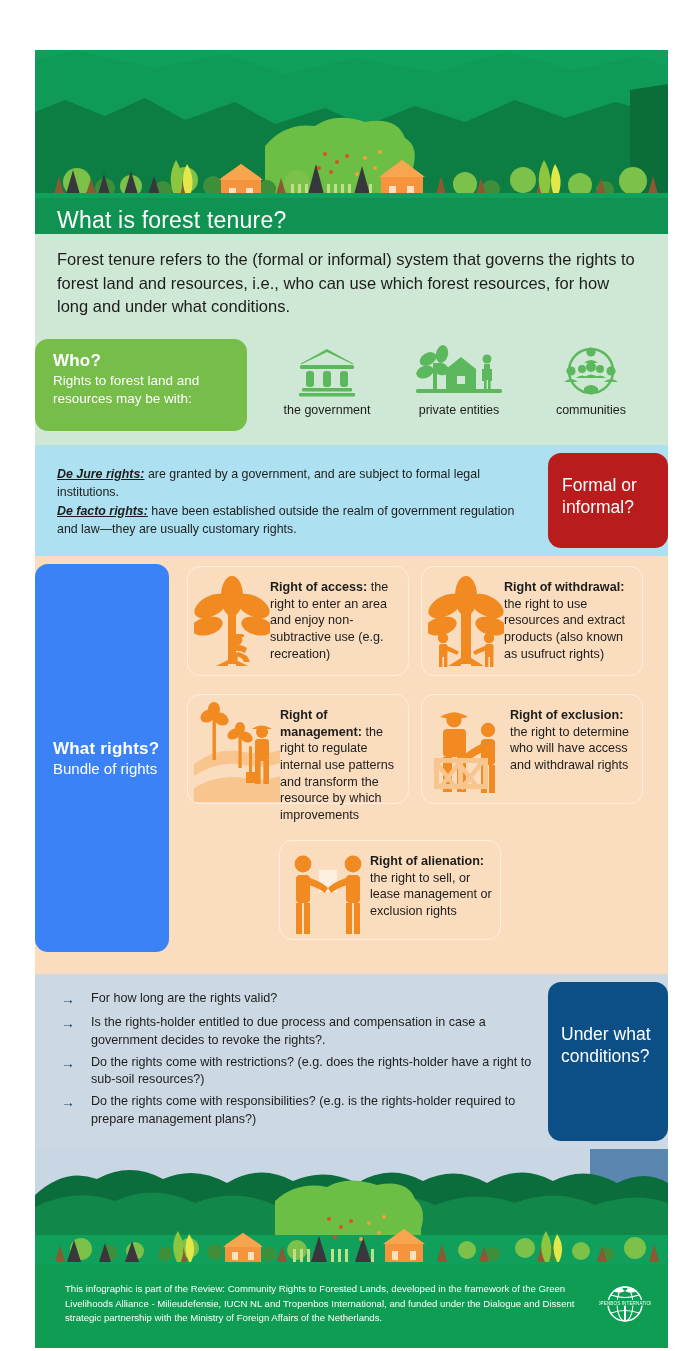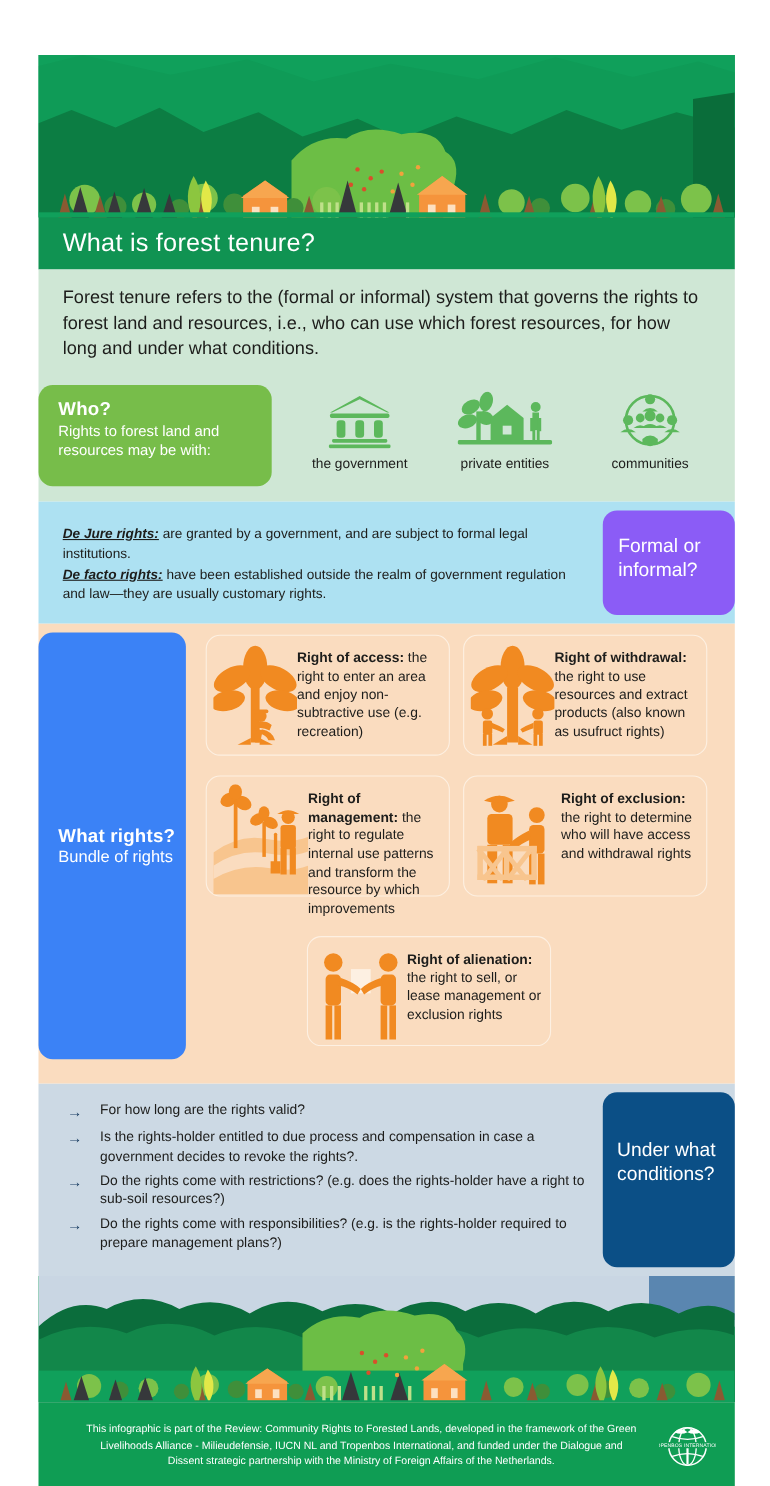--- a/index.html
+++ b/index.html
@@ -12,21 +12,21 @@
 
   
   .banner{position:relative;overflow:hidden;width:100%;}
   .banner-top{height:148px;background:#11a05a;}
   .banner-bottom{height:115px;background:#10a05b;}
   .sky-top{position:absolute;inset:0;background:#10a05b;}
   .sky-bot{position:absolute;left:0;right:0;top:0;height:46px;background:#c9d6e3;}
   .banner svg{position:absolute;left:0;top:0;width:100%;height:100%;display:block;}
 
   
-  .title-band{background:#109352;padding:9px 0 11px 22px;}
+  .title-band{background:#109352;padding:9px 0 0 22px;}
   .title-band h1{margin:0;font-size:23px;font-weight:400;color:#ffffff;letter-spacing:.2px;}
 
   
   .intro-band{background:#cfe7d5;padding:14px 26px 20px 22px;}
   .intro-band p{margin:0;font-size:16.5px;line-height:1.43;color:#1d1d1b;}
 
   
   .who-band{background:#cfe7d5;padding:0 0 14px 0;display:flex;align-items:flex-start;}
   .who-box{
     width:212px;min-height:92px;background:#77bd4a;border-radius:13px;
@@ -37,21 +37,21 @@
   .who-box .w-sub{font-size:13.5px;line-height:1.33;}
   .who-icons{flex:1;display:flex;justify-content:space-around;align-items:flex-start;padding:6px 14px 0 14px;}
   .who-item{display:flex;flex-direction:column;align-items:center;width:132px;}
   .who-item .lbl{font-size:12.5px;color:#1d1d1b;margin-top:6px;text-align:right;}
 
   
   .formal-band{background:#ade1f2;display:flex;align-items:stretch;position:relative;min-height:110px;}
   .formal-text{flex:1;padding:20px 10px 18px 22px;font-size:12.4px;line-height:1.48;color:#1d1d1b;}
   .formal-text b{font-weight:700;font-style:italic;text-decoration:underline;}
   .formal-badge{
-    width:120px;flex:none;background:#8b5cf6;border-radius:13px;color:#fff;
+    width:120px;flex:none;background:#b91c1c;border-radius:13px;color:#fff;
     font-size:17.5px;line-height:1.25;padding:22px 0 0 14px;box-sizing:border-box;
     margin:8px 0 8px 0;
   }
 
   
   .rights-band{background:#fadcbf;display:flex;position:relative;padding-bottom:14px;}
   .rights-label{
     width:134px;flex:none;background:#3b82f6;border-radius:13px;margin:8px 0 8px 0;
     color:#ffffff;display:flex;flex-direction:column;justify-content:center;padding-left:18px;
     box-sizing:border-box;
@@ -73,21 +73,21 @@
   .cond-row .ar{width:30px;flex:none;color:#1b3f63;font-size:14px;line-height:1.4;}
   .cond-row .ct{font-size:12.6px;line-height:1.42;color:#1d1d1b;}
   .cond-badge{
     width:120px;flex:none;background:#0b4f86;border-radius:13px;color:#fff;
     font-size:17.5px;line-height:1.25;padding:42px 0 0 13px;box-sizing:border-box;
     margin:8px 0 8px 0;
   }
 
   
   .footer{background:#0f9d54;padding:14px 0 18px 0;display:flex;align-items:center;}
-  .footer .ftxt{flex:1;padding-left:40px;font-size:9.6px;line-height:1.55;color:#ffffff;text-align:center;}
+  .footer .ftxt{flex:1;padding-left:30px;font-size:9.6px;line-height:1.55;color:#ffffff;}
   .footer .flogo{width:86px;flex:none;display:flex;justify-content:center;}
 </style>
 </head>
 <body>
 
 <div class="page">
 
   <div class="banner banner-top">
     <div class="sky-top"></div>
     <svg viewBox="0 0 633 148" preserveAspectRatio="none">

